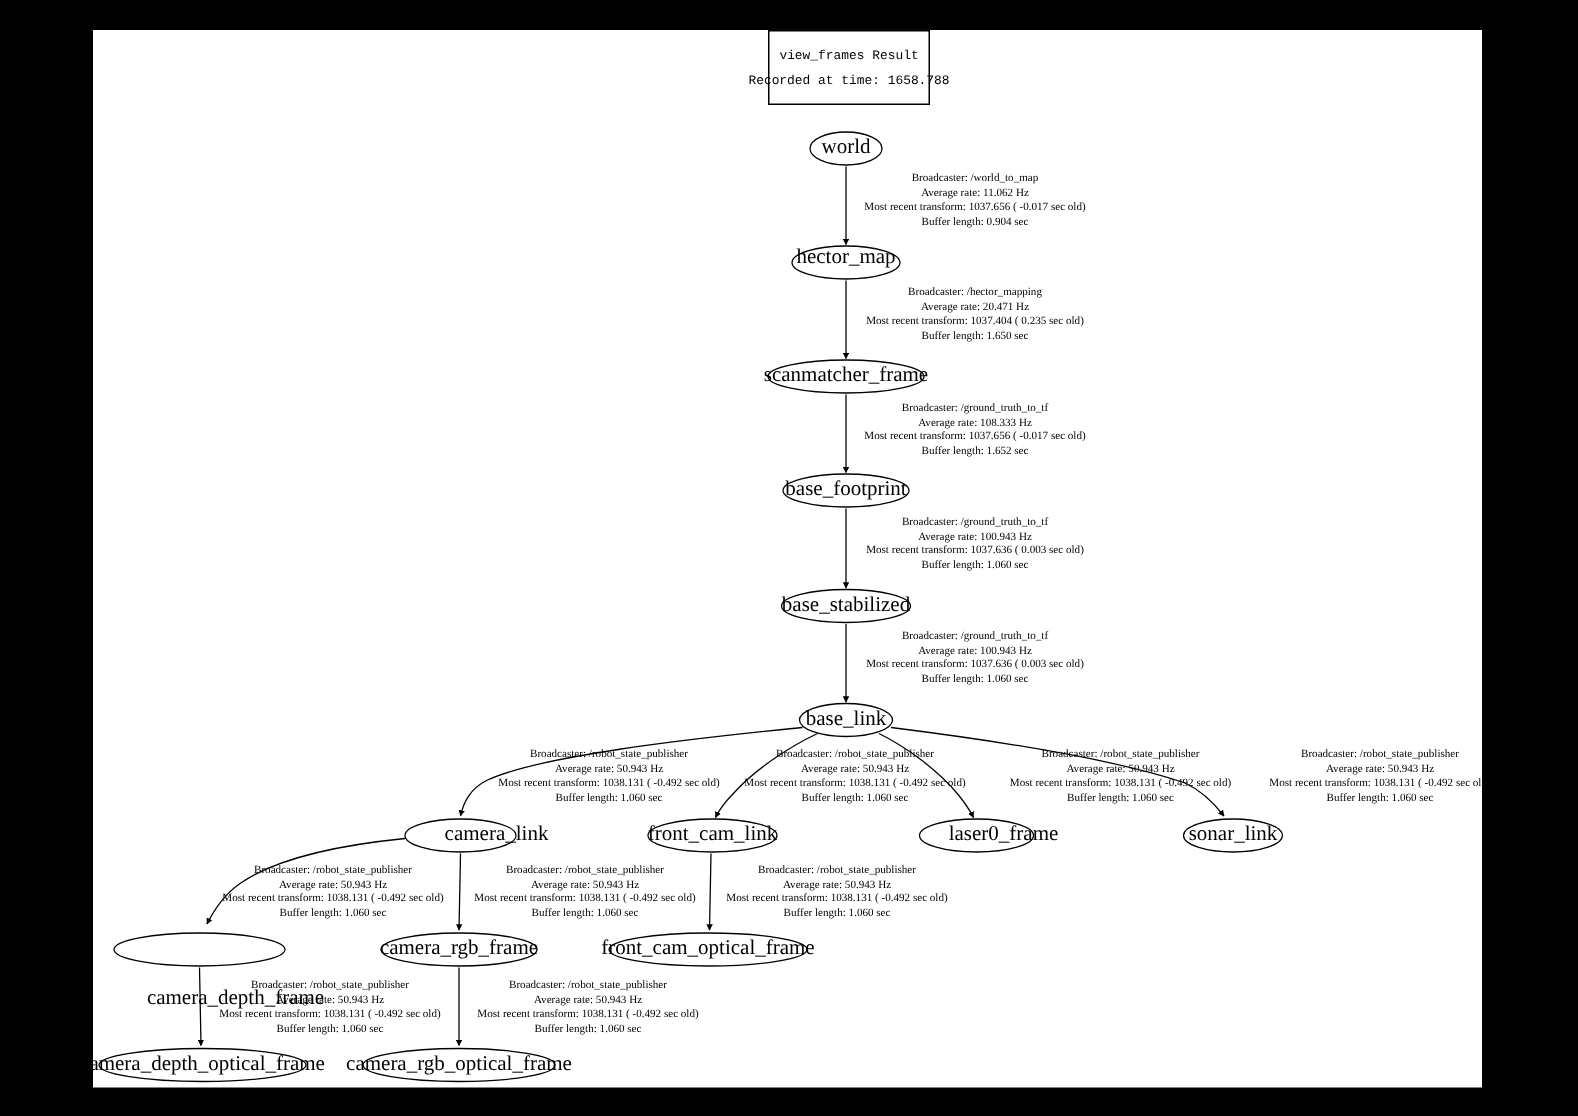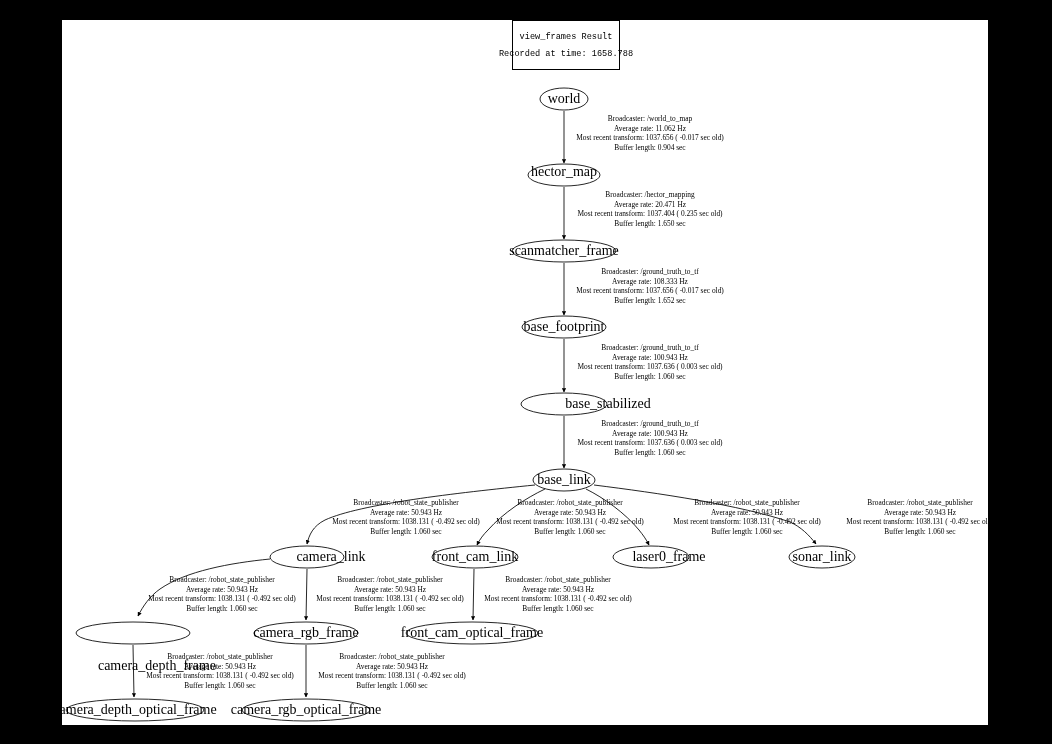--- a/index.html
+++ b/index.html
@@ -101,21 +101,21 @@
       <div class="edge-label" style="left: 920px; top: 517px;"><div>Broadcaster: /robot_state_publisher</div><div>Average rate: 50.943 Hz</div><div>Most recent transform: 1038.131 ( -0.492 sec old)</div><div>Buffer length: 1.060 sec</div></div>
       <div class="edge-label" style="left: 222px; top: 594px;"><div>Broadcaster: /robot_state_publisher</div><div>Average rate: 50.943 Hz</div><div>Most recent transform: 1038.131 ( -0.492 sec old)</div><div>Buffer length: 1.060 sec</div></div>
       <div class="edge-label" style="left: 390px; top: 594px;"><div>Broadcaster: /robot_state_publisher</div><div>Average rate: 50.943 Hz</div><div>Most recent transform: 1038.131 ( -0.492 sec old)</div><div>Buffer length: 1.060 sec</div></div>
       <div class="edge-label" style="left: 558px; top: 594px;"><div>Broadcaster: /robot_state_publisher</div><div>Average rate: 50.943 Hz</div><div>Most recent transform: 1038.131 ( -0.492 sec old)</div><div>Buffer length: 1.060 sec</div></div>
       <div class="edge-label" style="left: 220px; top: 671px;"><div>Broadcaster: /robot_state_publisher</div><div>Average rate: 50.943 Hz</div><div>Most recent transform: 1038.131 ( -0.492 sec old)</div><div>Buffer length: 1.060 sec</div></div>
       <div class="edge-label" style="left: 392px; top: 671px;"><div>Broadcaster: /robot_state_publisher</div><div>Average rate: 50.943 Hz</div><div>Most recent transform: 1038.131 ( -0.492 sec old)</div><div>Buffer length: 1.060 sec</div></div>
       <div class="node-label" style="left: 564px; top: 99px;">world</div>
       <div class="node-label" style="left: 564px; top: 172px;">hector_map</div>
       <div class="node-label" style="left: 564px; top: 251px;">scanmatcher_frame</div>
       <div class="node-label" style="left: 564px; top: 327px;">base_footprint</div>
-      <div class="node-label" style="left: 564px; top: 404px; margin-left: 44px;">base_stabilized</div>
+      <div class="node-label" style="left: 564px; top: 404px;">base_stabilized</div>
       <div class="node-label" style="left: 564px; top: 480px;">base_link</div>
       <div class="node-label" style="left: 307px; top: 557px; margin-left: 24px;">camera_link</div>
       <div class="node-label" style="left: 475px; top: 557px;">front_cam_link</div>
       <div class="node-label" style="left: 651px; top: 557px; margin-left: 18px;">laser0_frame</div>
       <div class="node-label" style="left: 822px; top: 557px;">sonar_link</div>
       <div class="node-label" style="left: 133px; top: 666px; padding-left: 48px;">camera_depth_frame</div>
       <div class="node-label" style="left: 306px; top: 633px;">camera_rgb_frame</div>
       <div class="node-label" style="left: 472px; top: 633px;">front_cam_optical_frame</div>
       <div class="node-label" style="left: 135px; top: 710px;">camera_depth_optical_frame</div>
       <div class="node-label" style="left: 306px; top: 710px;">camera_rgb_optical_frame</div>

